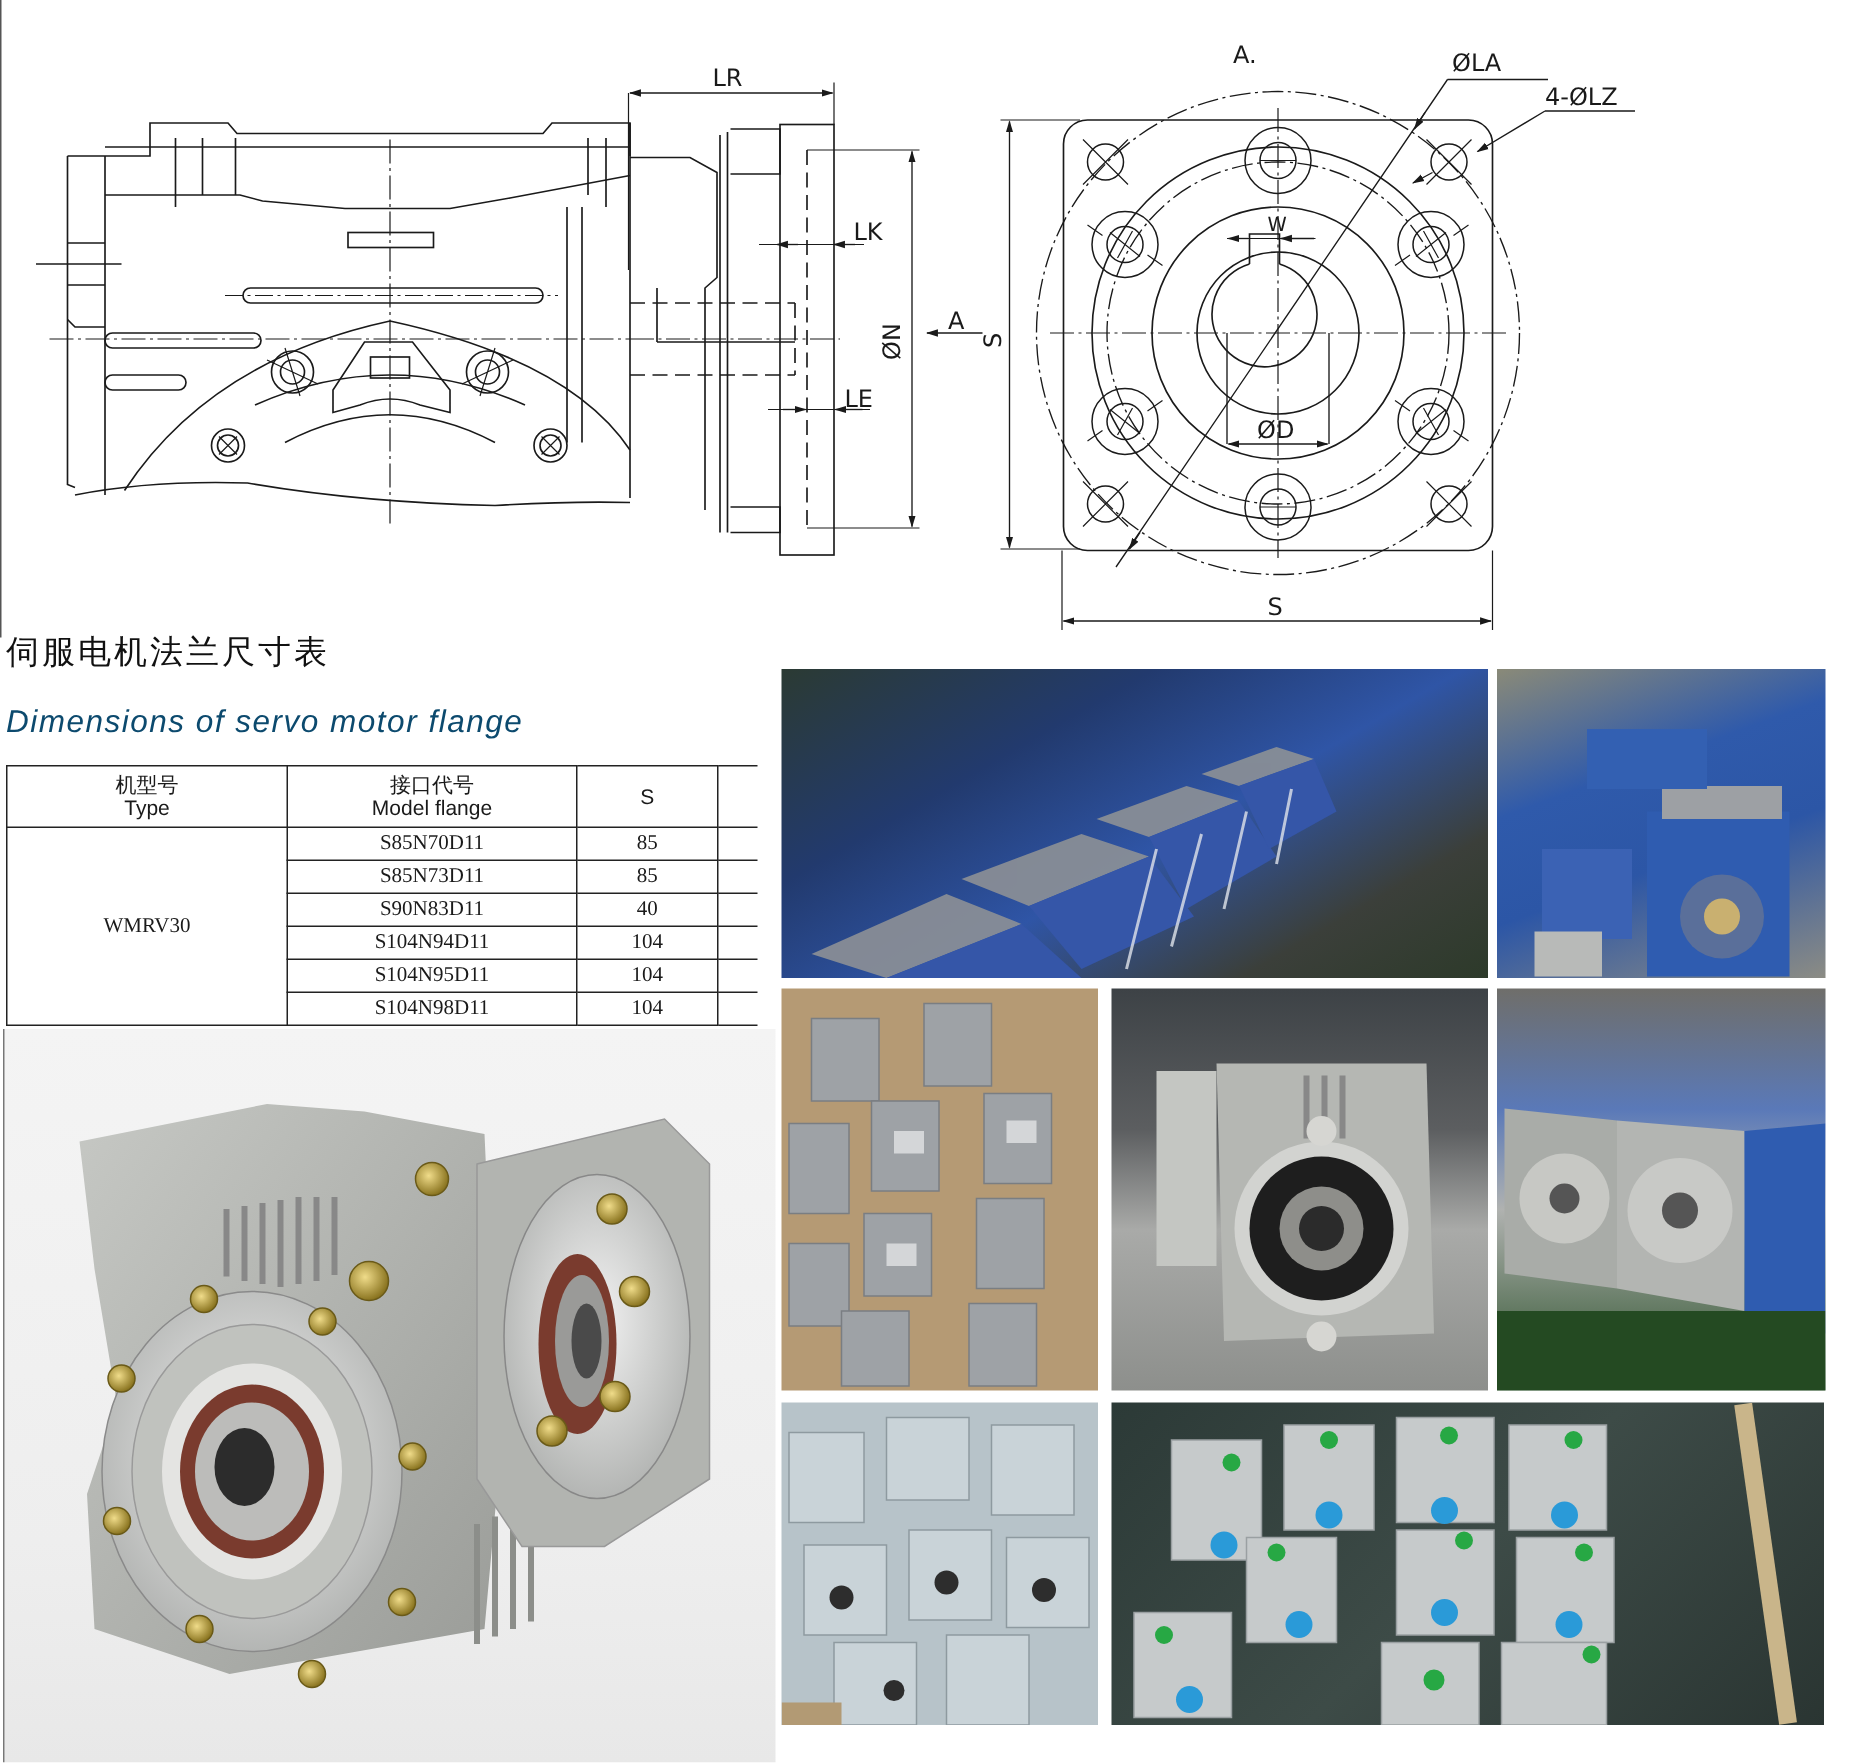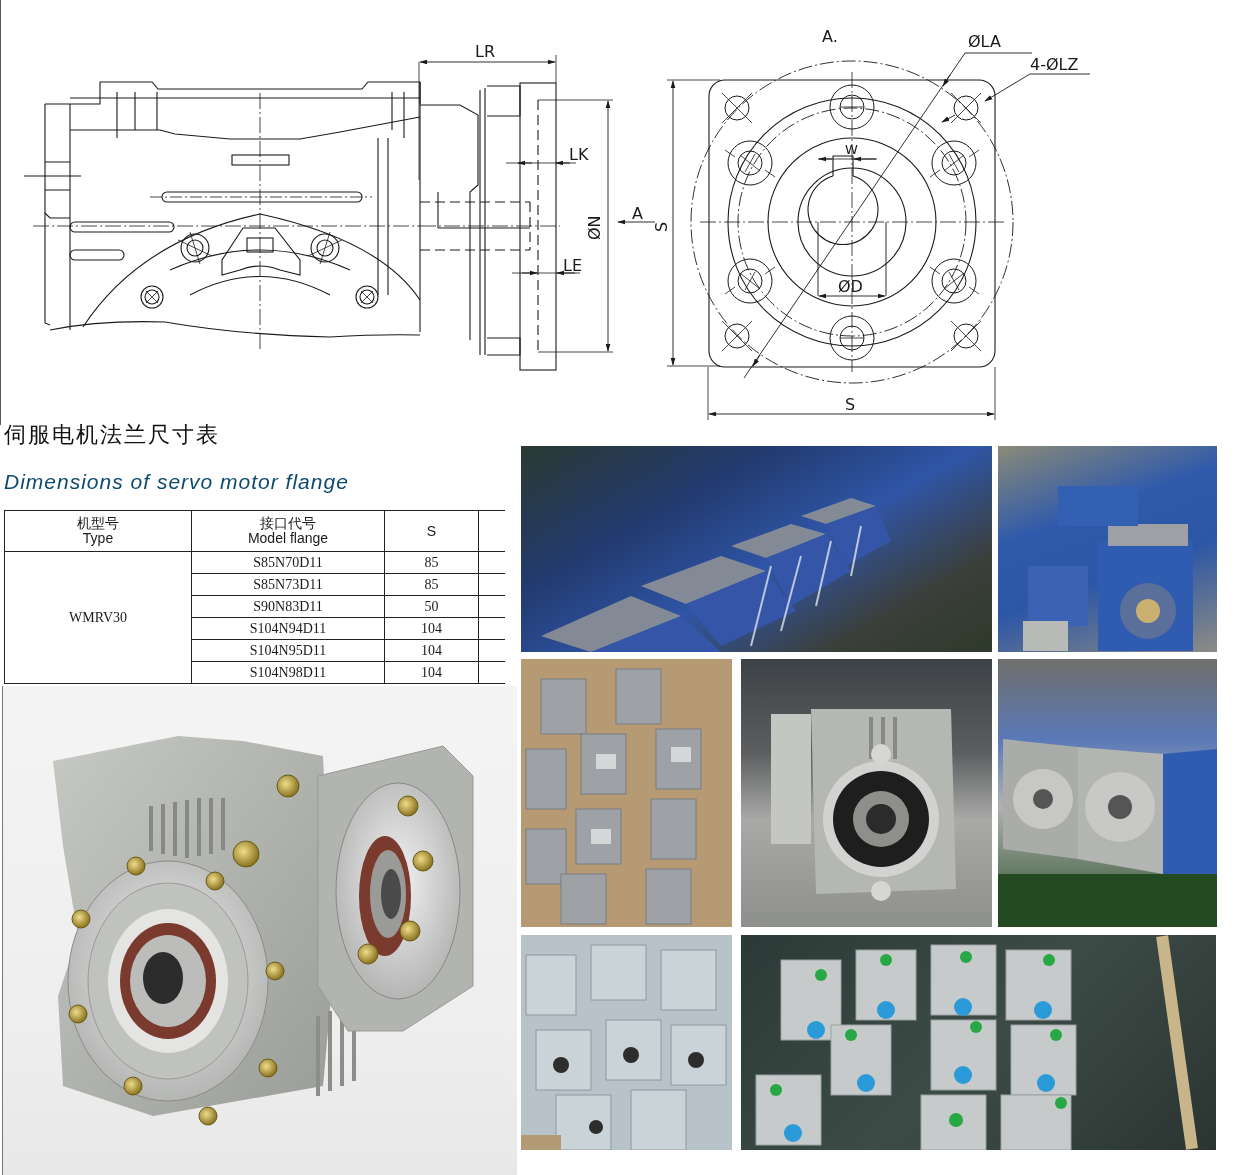--- a/index.html
+++ b/index.html
@@ -220,21 +220,21 @@
     <td class="c3">85</td>
     <td class="c4"></td>
   </tr>
   <tr>
     <td class="c2">S85N73D11</td>
     <td class="c3">85</td>
     <td class="c4"></td>
   </tr>
   <tr>
     <td class="c2">S90N83D11</td>
-    <td class="c3">50</td>
+    <td class="c3">40</td>
     <td class="c4"></td>
   </tr>
   <tr>
     <td class="c2">S104N94D11</td>
     <td class="c3">104</td>
     <td class="c4"></td>
   </tr>
   <tr>
     <td class="c2">S104N95D11</td>
     <td class="c3">104</td>

